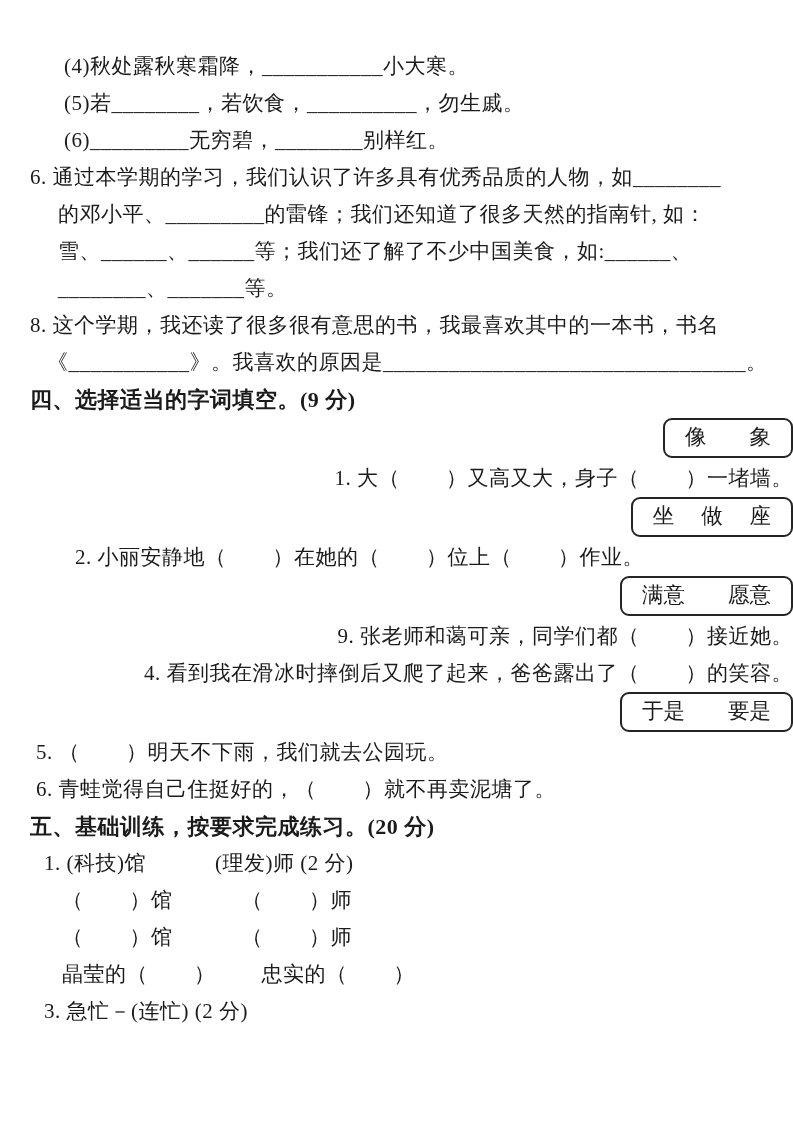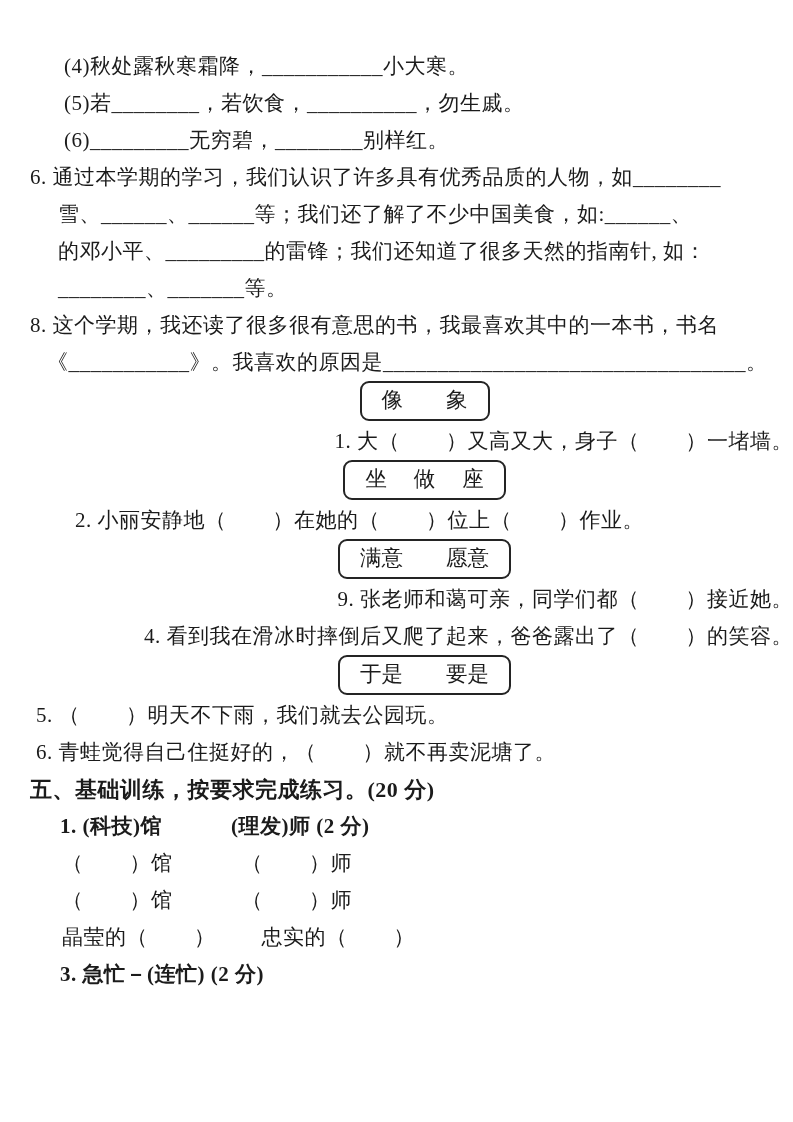--- a/index.html
+++ b/index.html
@@ -14,31 +14,31 @@
     overflow: hidden;
   }
   .sheet { padding-top: 48px; }
   .line {
     line-height: 37px;
     white-space: pre;
     letter-spacing: 0.5px;
   }
   .heading { font-weight: bold; font-size: 22px; }
   .ml30 { margin-left: 30px; }
-  .ml40 { margin-left: 60px; font-weight: bold; }
+  .ml40 { margin-left: 44px; }
   .ml45 { margin-left: 64px; }
   .ml47 { margin-left: 47px; }
   .ml58 { margin-left: 58px; }
   .ml62 { margin-left: 62px; }
   .ml75 { margin-left: 75px; }
   .ml80 { margin-left: 80px; text-align: right; }
   .ml85 { margin-left: 36px; }
   .box-row {
     height: 42px;
-    text-align: center;
+    text-align: right;
     padding-left: 56px; 
   }
   .word-box {
     display: inline-block;
     border: 2px solid #242424;
     border-radius: 9px;
     padding: 2px 20px 4px 20px;
     line-height: 30px;
     white-space: pre;
     font-size: 21.5px;
@@ -48,27 +48,28 @@
 </head>
 <body>
 
 <div class="sheet">
 
   <div class="line ml45">(4)秋处露秋寒霜降，___________小大寒。</div>
   <div class="line ml45">(5)若________，若饮食，__________，勿生戚。</div>
   <div class="line ml45">(6)_________无穷碧，________别样红。</div>
 
   <div class="line ml30">6. 通过本学期的学习，我们认识了许多具有优秀品质的人物，如________</div>
+  <div class="line ml58">的邓小平、_________的雷锋；我们还知道了很多天然的指南针, 如：</div>
   <div class="line ml58">雪、______、______等；我们还了解了不少中国美食，如:______、</div>
-  <div class="line ml58">的邓小平、_________的雷锋；我们还知道了很多天然的指南针, 如：</div>
   <div class="line ml58">________、_______等。</div>
 
   <div class="line ml30">8. 这个学期，我还读了很多很有意思的书，我最喜欢其中的一本书，书名</div>
   <div class="line ml47">《___________》。我喜欢的原因是_________________________________。</div>
 
+  <div class="line ml30 heading">四、选择适当的字词填空。(9 分)</div>
 
   <div class="box-row">
     <span class="word-box">像        象</span>
   </div>
   <div class="line ml80">1. 大（        ）又高又大，身子（        ）一堵墙。</div>
 
   <div class="box-row">
     <span class="word-box">坐     做     座</span>
   </div>
   <div class="line ml75">2. 小丽安静地（        ）在她的（        ）位上（        ）作业。</div>

